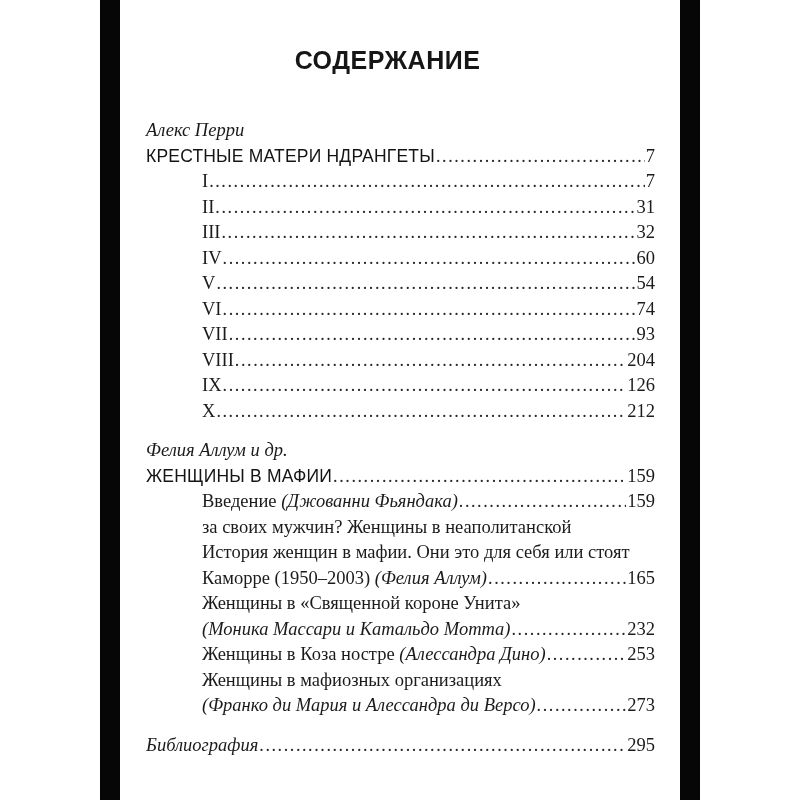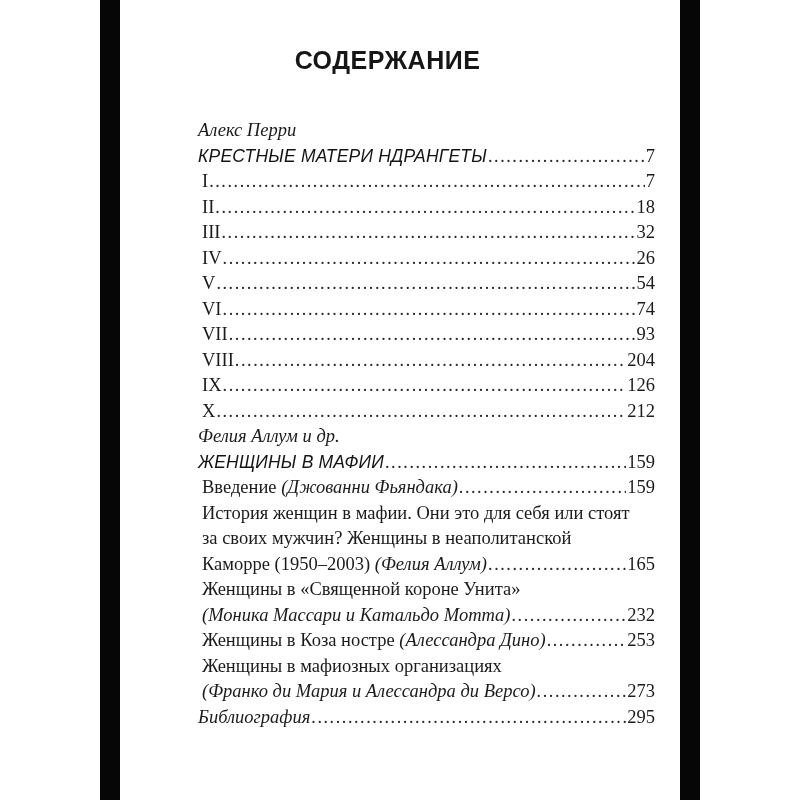--- a/index.html
+++ b/index.html
@@ -48,32 +48,31 @@
     color: #161616;
   }
   .toc {
     margin-top: 44px;
   }
   .row {
     display: flex;
     align-items: baseline;
     line-height: 25.5px;
     font-size: 18.5px;
-    padding-left: 78px;
+    padding-left: 26px;
   }
   .row.indent { padding-left: 82px; }
-  .row.gap-lg { margin-top: 0; }
+  .row.gap-lg { margin-top: 14px; }
   .lbl { white-space: nowrap; }
   .it { font-style: italic; }
   .sans {
     font-family: "Liberation Sans", sans-serif;
     font-size: 17.5px;
     letter-spacing: 0.2px;
     color: #141414;
-    font-style: italic;
   }
   .dots {
     flex: 1;
     overflow: hidden;
     white-space: nowrap;
     margin: 0 1px;
     color: #2a2a2a;
   }
   .dots::after {
     content: "......................................................................................................................................";
@@ -105,31 +104,31 @@
       </div>
 
       <div class="row indent">
         <span class="lbl">I</span>
         <span class="dots"></span>
         <span class="pg">7</span>
       </div>
       <div class="row indent">
         <span class="lbl">II</span>
         <span class="dots"></span>
-        <span class="pg">18</span>
+        <span class="pg">31</span>
       </div>
       <div class="row indent">
         <span class="lbl">III</span>
         <span class="dots"></span>
         <span class="pg">32</span>
       </div>
       <div class="row indent">
         <span class="lbl">IV</span>
         <span class="dots"></span>
-        <span class="pg">26</span>
+        <span class="pg">60</span>
       </div>
       <div class="row indent">
         <span class="lbl">V</span>
         <span class="dots"></span>
         <span class="pg">54</span>
       </div>
       <div class="row indent">
         <span class="lbl">VI</span>
         <span class="dots"></span>
         <span class="pg">74</span>
@@ -163,24 +162,24 @@
         <span class="dots"></span>
         <span class="pg">159</span>
       </div>
 
       <div class="row indent">
         <span class="lbl"><span>Введение </span><span class="it">(Джованни Фьяндака)</span></span>
         <span class="dots"></span>
         <span class="pg">159</span>
       </div>
       <div class="row indent">
+        <span class="lbl">за своих мужчин? Женщины в неаполитанской</span>
+      </div>
+      <div class="row indent">
         <span class="lbl">История женщин в мафии. Они это для себя или стоят</span>
-      </div>
-      <div class="row indent">
-        <span class="lbl">за своих мужчин? Женщины в неаполитанской</span>
       </div>
       <div class="row indent">
         <span class="lbl"><span>Каморре (1950–2003) </span><span class="it">(Фелия Аллум)</span></span>
         <span class="dots"></span>
         <span class="pg">165</span>
       </div>
       <div class="row indent">
         <span class="lbl">Женщины в «Священной короне Унита»</span>
       </div>
       <div class="row indent">

